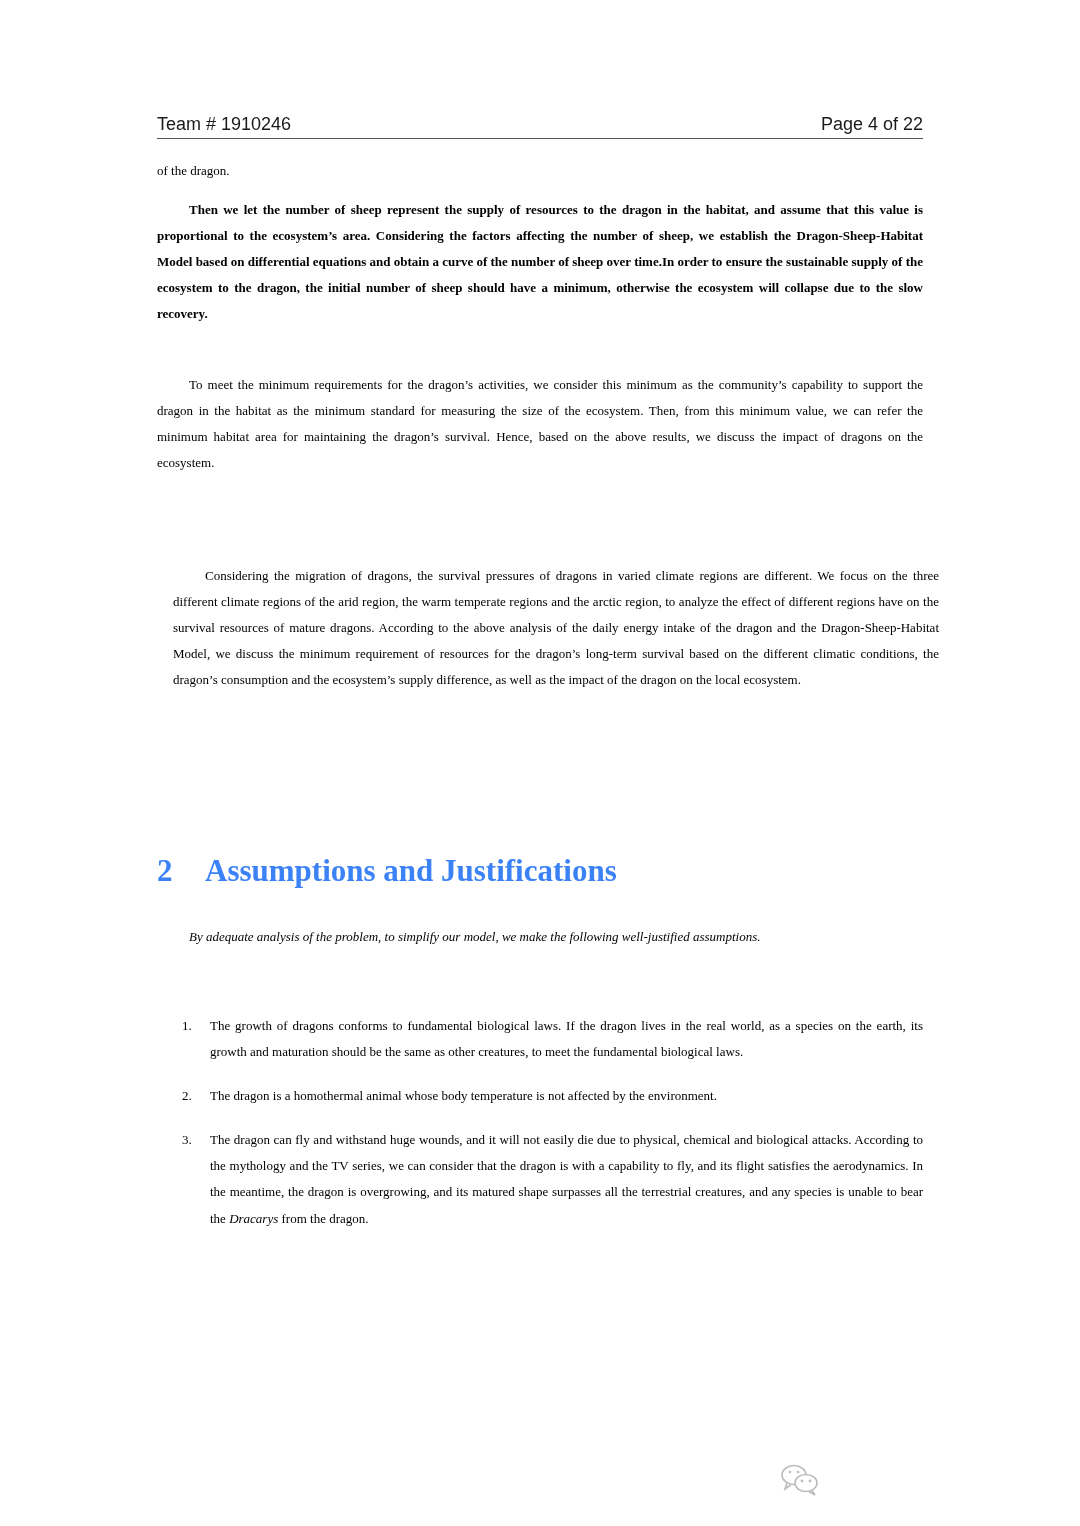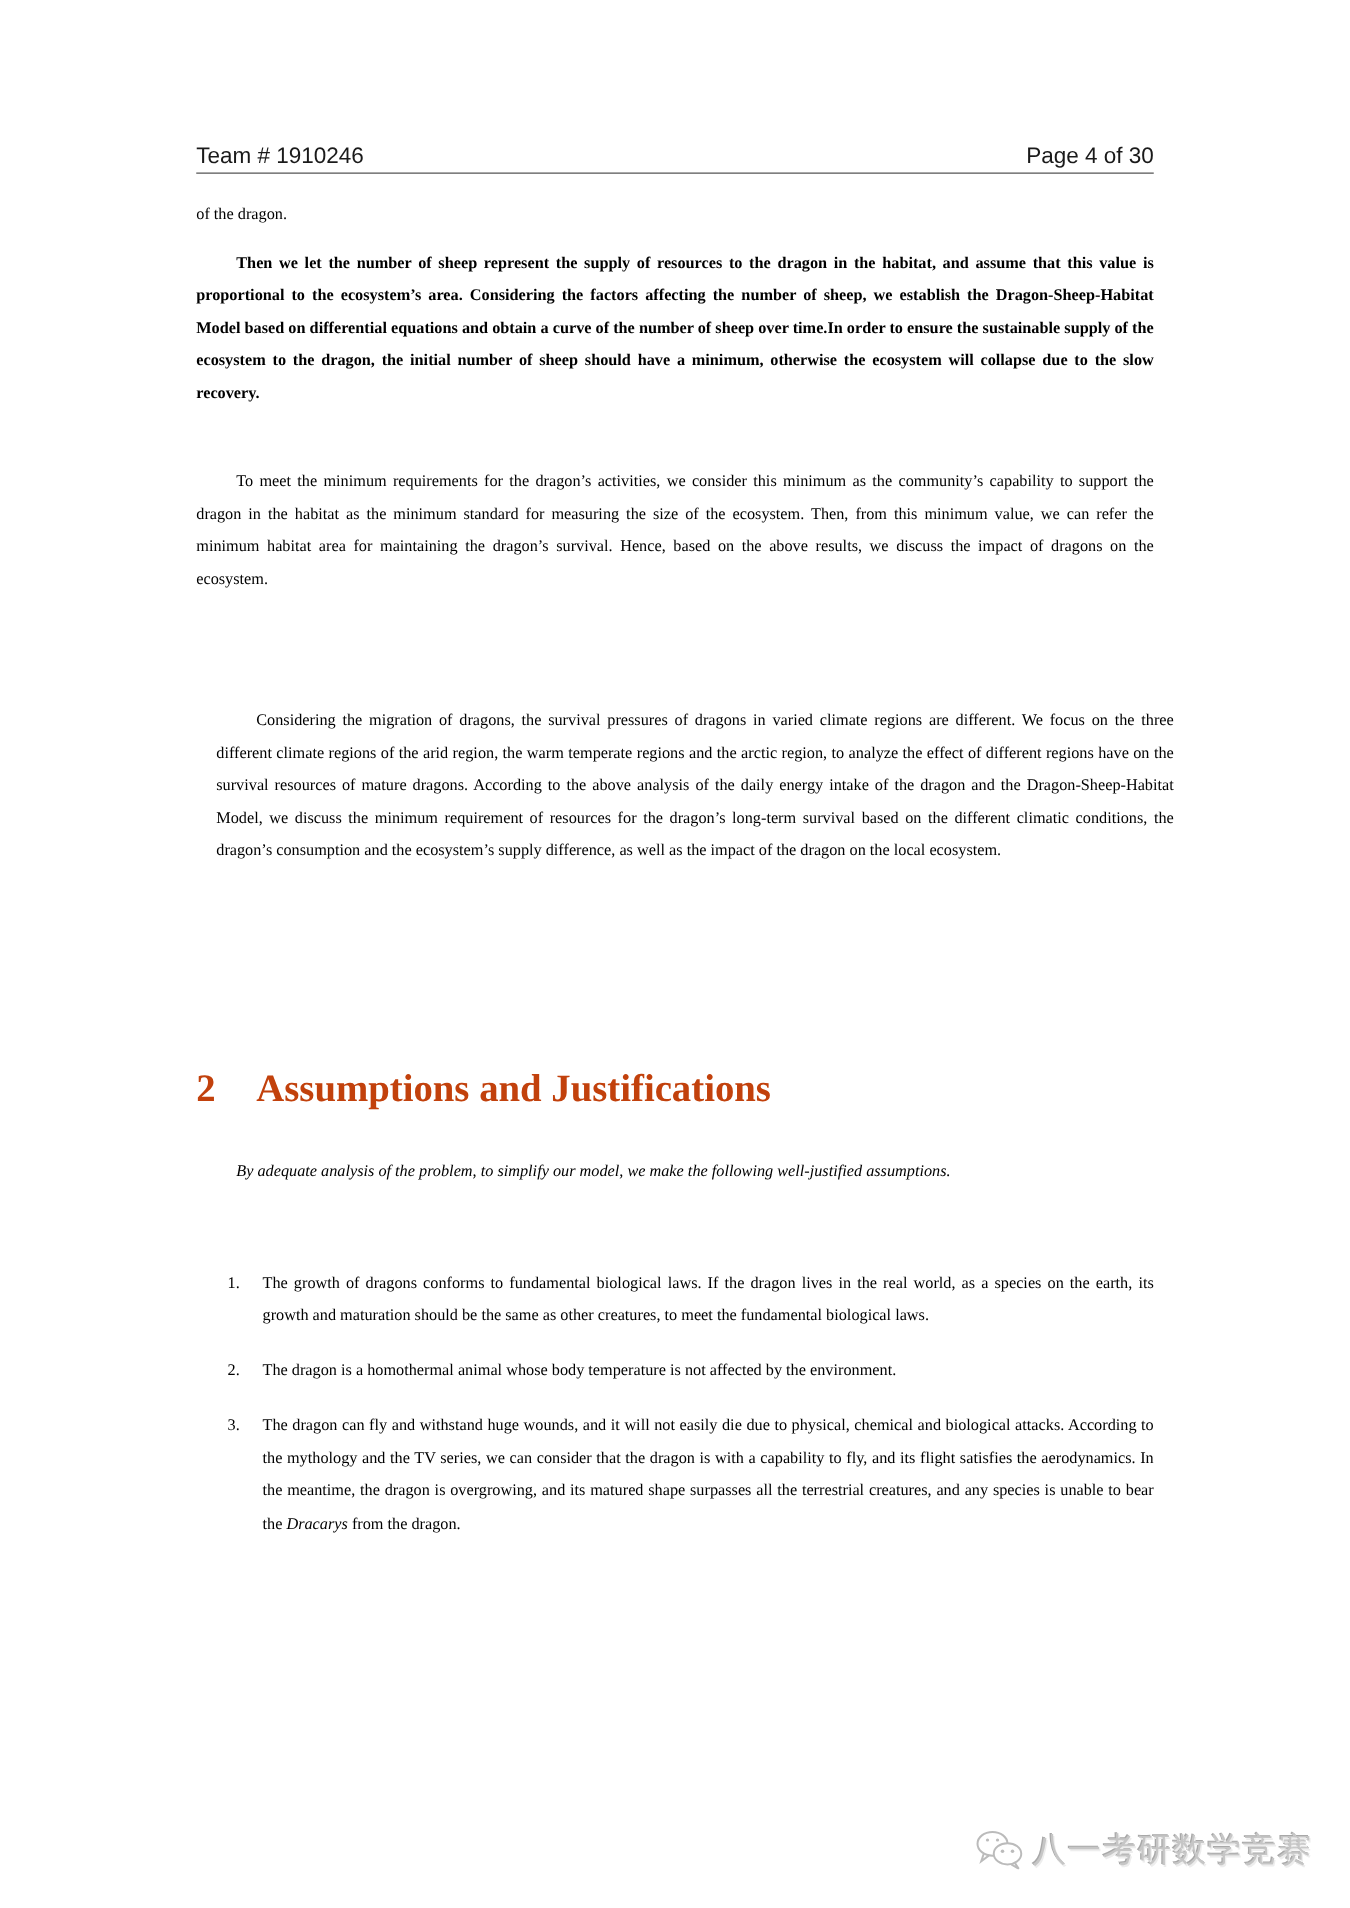--- a/index.html
+++ b/index.html
@@ -81,21 +81,21 @@
     }
     .section-heading {
       position: absolute;
       top: 852px;
       left: 0;
       margin: 0;
       font-family: "Liberation Serif", serif;
       font-weight: bold;
       font-size: 31px;
       line-height: 38px;
-      color: #c2410c;
+      color: #3b82f6;
     }
     .section-heading .num {
       display: inline-block;
       width: 48px;
     }
     #p4 {
       position: absolute;
       top: 924px;
       left: 0;
       width: 766px;
@@ -140,21 +140,21 @@
       display: block;
     }
   </style>
 </head>
 <body>
 
 <div class="page">
 
   <div class="running-header">
     <span class="left">Team # 1910246</span>
-    <span class="right">Page 4 of 30</span>
+    <span class="right">Page 4 of 22</span>
   </div>
 
   <p id="p-cont" class="body-text">of the dragon.</p>
 
   <p id="p1" class="body-text indent">Then we let the number of sheep represent the supply of resources to the dragon in the habitat, and assume that this value is proportional to the ecosys­tem’s area. Considering the factors affecting the number of sheep, we establish the Dragon-Sheep-Habitat Model based on differential equations and obtain a curve of the number of sheep over time.In order to ensure the sustainable sup­ply of the ecosystem to the dragon, the initial number of sheep should have a minimum, otherwise the ecosystem will collapse due to the slow recovery.</p>
 
   <p id="p2" class="body-text indent">To meet the minimum requirements for the dragon’s activities, we consider this minimum as the community’s capability to support the dragon in the habitat as the minimum standard for measuring the size of the ecosystem. Then, from this minimum value, we can refer the minimum habitat area for maintaining the dragon’s survival. Hence, based on the above results, we discuss the impact of dragons on the ecosystem.</p>
 
   <p id="p3" class="body-text indent">Considering the migration of dragons, the survival pressures of dragons in varied climate regions are different. We focus on the three different climate re­gions of the arid region, the warm temperate regions and the arctic region, to analyze the effect of different regions have on the survival resources of mature dragons. According to the above analysis of the daily energy intake of the dragon and the Dragon-Sheep-Habitat Model, we discuss the minimum requirement of resources for the dragon’s long-term survival based on the different climatic con­ditions, the dragon’s consumption and the ecosystem’s supply difference, as well as the impact of the dragon on the local ecosystem.</p>
 
@@ -186,14 +186,13 @@
       <ellipse cx="14" cy="12" rx="12" ry="9.5" fill="none" stroke="#b0b0b0" stroke-width="1.6"></ellipse>
       <path d="M7 20 L5 26 L11 21.5" fill="none" stroke="#b0b0b0" stroke-width="1.6"></path>
       <ellipse cx="26" cy="20" rx="11" ry="8.5" fill="#ffffff" stroke="#b0b0b0" stroke-width="1.6"></ellipse>
       <path d="M32 27.5 L35 32 L29 28.5" fill="none" stroke="#b0b0b0" stroke-width="1.6"></path>
       <circle cx="22" cy="18" r="1.4" fill="#b0b0b0"></circle>
       <circle cx="30" cy="18" r="1.4" fill="#b0b0b0"></circle>
       <circle cx="10" cy="9" r="1.3" fill="#b0b0b0"></circle>
       <circle cx="18" cy="9" r="1.3" fill="#b0b0b0"></circle>
     </svg>
   </span>
-  <span>八一考研数学竞赛</span>
 </div>
 
 </body></html>

